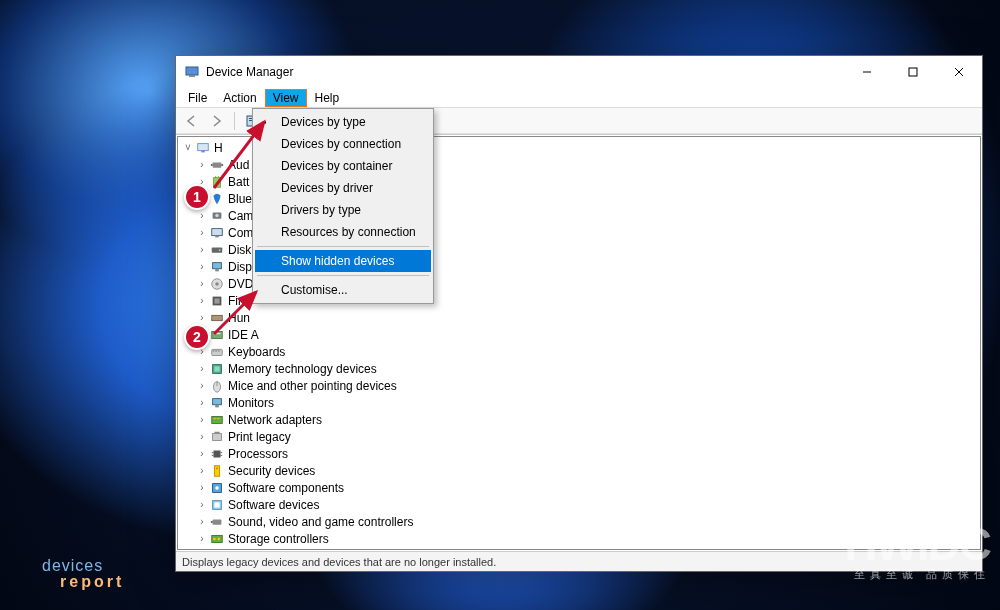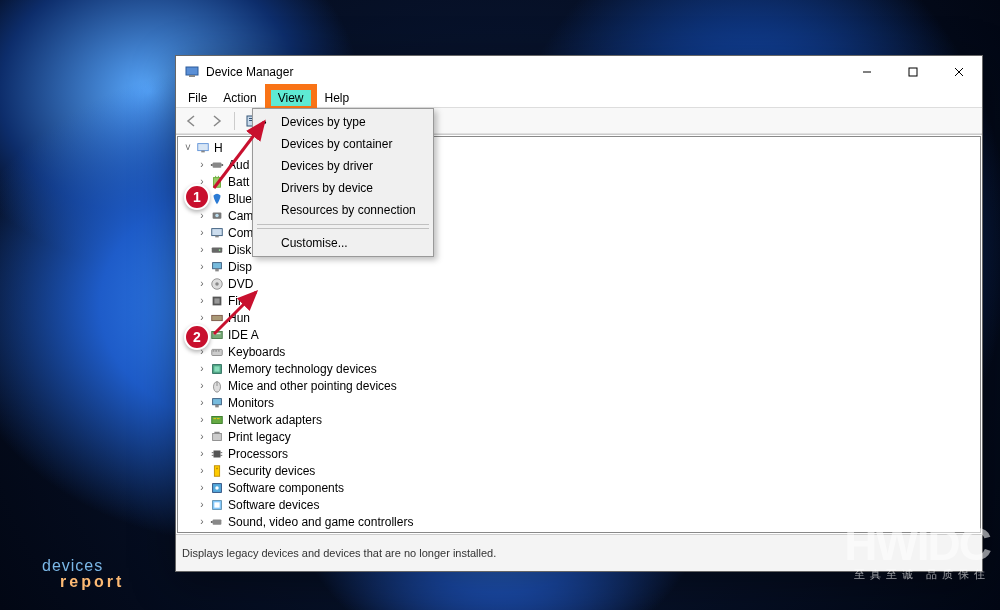--- a/index.html
+++ b/index.html
@@ -46,21 +46,21 @@
     font-size: 10px; color:#000;
   }
   .menubar {
     height: 20px;
     display:flex; align-items:center;
     padding-left: 4px;
     font-size: 12px;
     border-bottom: 1px solid #ddd;
   }
   .menubar .menu { padding: 2px 8px; }
-  .menubar .menu.active { background: #5eead4; border:6px solid #f97316; padding:1px 7px; }
+  .menubar .menu.active { background: #0ea5e9; border:1px solid #f97316; padding:1px 7px; }
   .toolbar {
     height: 26px;
     display:flex; align-items:center;
     gap:4px;
     padding: 0 4px;
     border-bottom: 1px solid #e0e0e0;
     background: #f8f8f8;
   }
   .toolbar .tbtn {
     width:22px; height:22px;
@@ -90,21 +90,21 @@
     padding-left: 0;
   }
   .node .exp {
     width:12px; text-align:center; color:#666;
     font-size:10px;
   }
   .node .nicon { width:16px; height:16px; margin:0 3px 0 1px; display:flex;align-items:center;justify-content:center;}
   .node .nlabel { white-space:nowrap; }
   .children { padding-left: 14px; }
   .statusbar {
-    height:37px; border-top:1px solid #ccc;
+    height:20px; border-top:1px solid #ccc;
     font-size:11px; color:#333;
     padding-left:6px;
     display:flex; align-items:center;
     background:#f4f4f4;
   }
   
   .dropdown {
     position:absolute;
     left: 76px; top: 52px;
     width: 182px;
@@ -491,32 +491,38 @@
   <div class="statusbar">
     <span>Displays legacy devices and devices that are no longer installed.</span>
   </div>
 
   <div class="dropdown" id="view-dropdown">
       <div class="item">
         <span class="bullet">•</span>
         <span>Devices by type</span>
       </div>
       <div class="item">
+        <span>Devices by connection</span>
+      </div>
+      <div class="item">
         <span>Devices by container</span>
       </div>
       <div class="item">
         <span>Devices by driver</span>
       </div>
       <div class="item">
-        <span>Drivers by device</span>
+        <span>Drivers by type</span>
       </div>
       <div class="item">
         <span>Resources by connection</span>
       </div>
       <div class="divider"></div>
+      <div class="item highlight">
+        <span>Show hidden devices</span>
+      </div>
       <div class="divider"></div>
       <div class="item">
         <span>Customise...</span>
       </div>
     </div>
 
   <div class="annot-badge" style="left:8px; top:128px;">
       <span>1</span>
     </div>
   <svg class="annot-arrow" style="left:30px; top:60px;" width="70" height="80">

